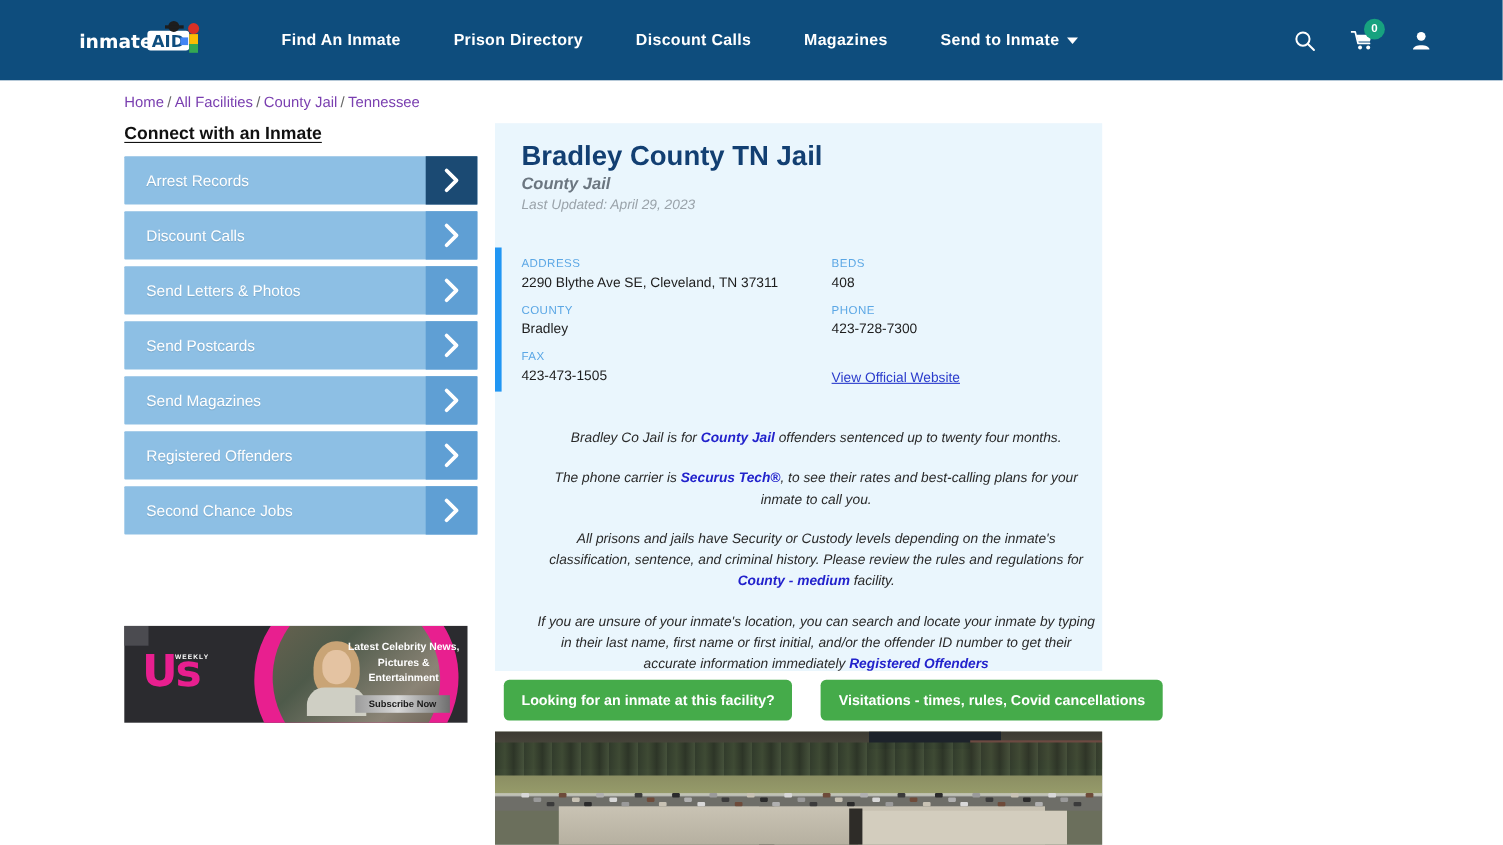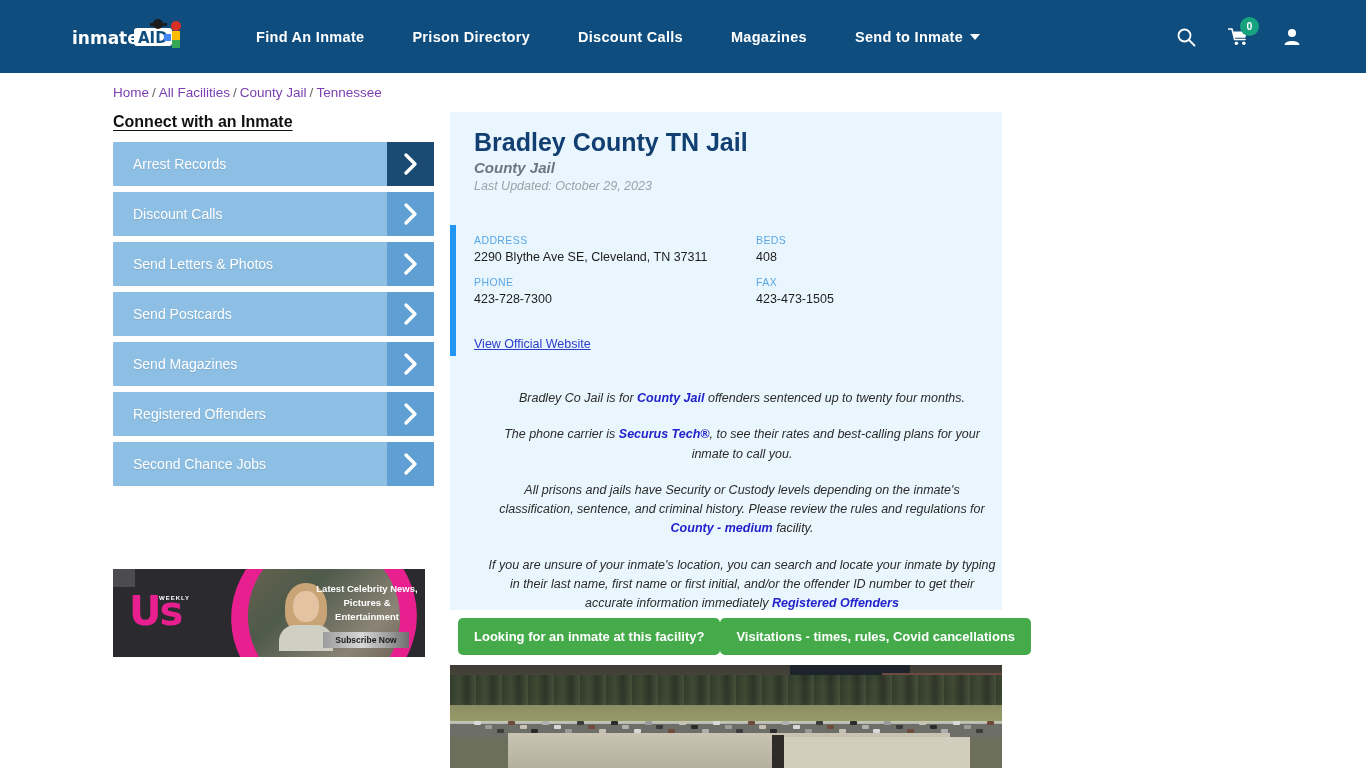--- a/index.html
+++ b/index.html
@@ -180,21 +180,21 @@
   .body-copy p {
     margin: 0 0 17px 0;
     font-size: 12.5px; font-style: italic; color: #2a2a2a; line-height: 1.54;
   }
   .body-copy .lnk {
     color: #2222cc; font-weight: bold; font-style: italic;
     text-decoration: none; cursor: pointer;
   }
 
   
-  .greenbar { position: absolute; left: 458px; top: 618px; display: flex; }
+  .greenbar { position: absolute; left: 458px; top: 618px; display: flex; gap: 26px; }
   .green-btn {
     background: #45ab4a; border-radius: 5px;
     color: #ffffff; font-size: 13px; font-weight: bold;
     padding: 11px 16px; cursor: pointer; white-space: nowrap;
   }
 
   
   .aerial {
     position: absolute; left: 450px; top: 665px;
     width: 552px; height: 103px; overflow: hidden;
@@ -362,32 +362,36 @@
   <div class="ad-us">Us</div>
   <div class="ad-usmark">WEEKLY</div>
   <div class="ad-text">Latest Celebrity News, Pictures &amp; Entertainment</div>
   <div class="ad-sub">Subscribe Now</div>
 </div>
 
 <div class="panel">
 
   <div class="panel-title">Bradley County TN Jail</div>
   <div class="panel-sub">County Jail</div>
-  <div class="panel-updated">Last Updated: October 29, 2023</div>
+  <div class="panel-updated">Last Updated: April 29, 2023</div>
 
   <div class="infobar"></div>
 
   <div class="info-grid">
     <div>
       <div class="info-label">ADDRESS</div>
       <div class="info-value">2290 Blythe Ave SE, Cleveland, TN 37311</div>
     </div>
     <div>
       <div class="info-label">BEDS</div>
       <div class="info-value">408</div>
+    </div>
+    <div>
+      <div class="info-label">COUNTY</div>
+      <div class="info-value">Bradley</div>
     </div>
     <div>
       <div class="info-label">PHONE</div>
       <div class="info-value">423-728-7300</div>
     </div>
     <div>
       <div class="info-label">FAX</div>
       <div class="info-value">423-473-1505</div>
     </div>
     <div>

